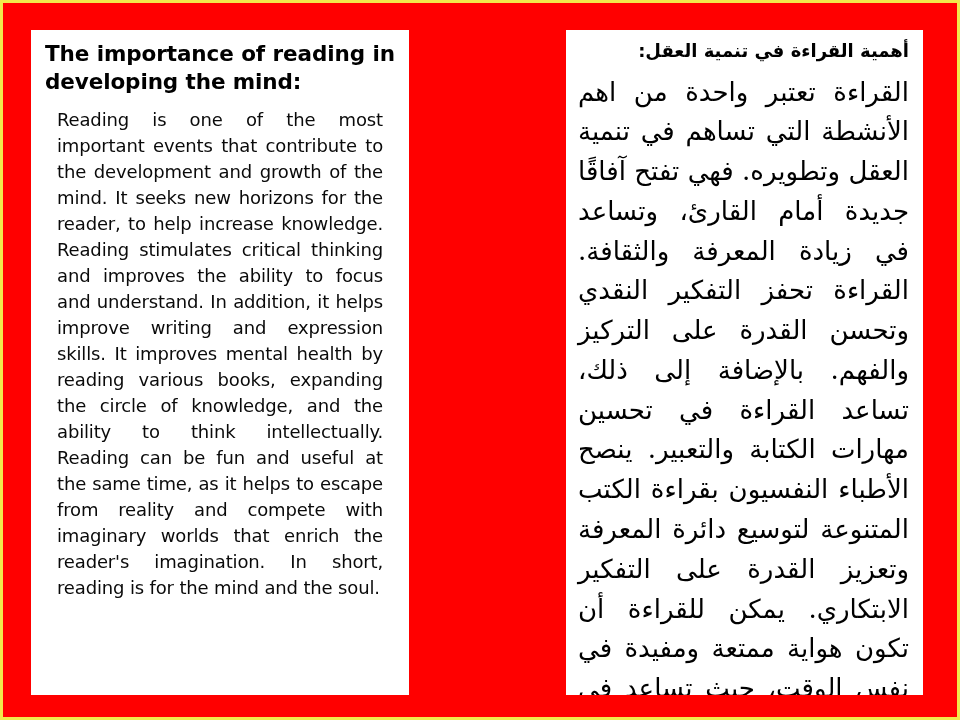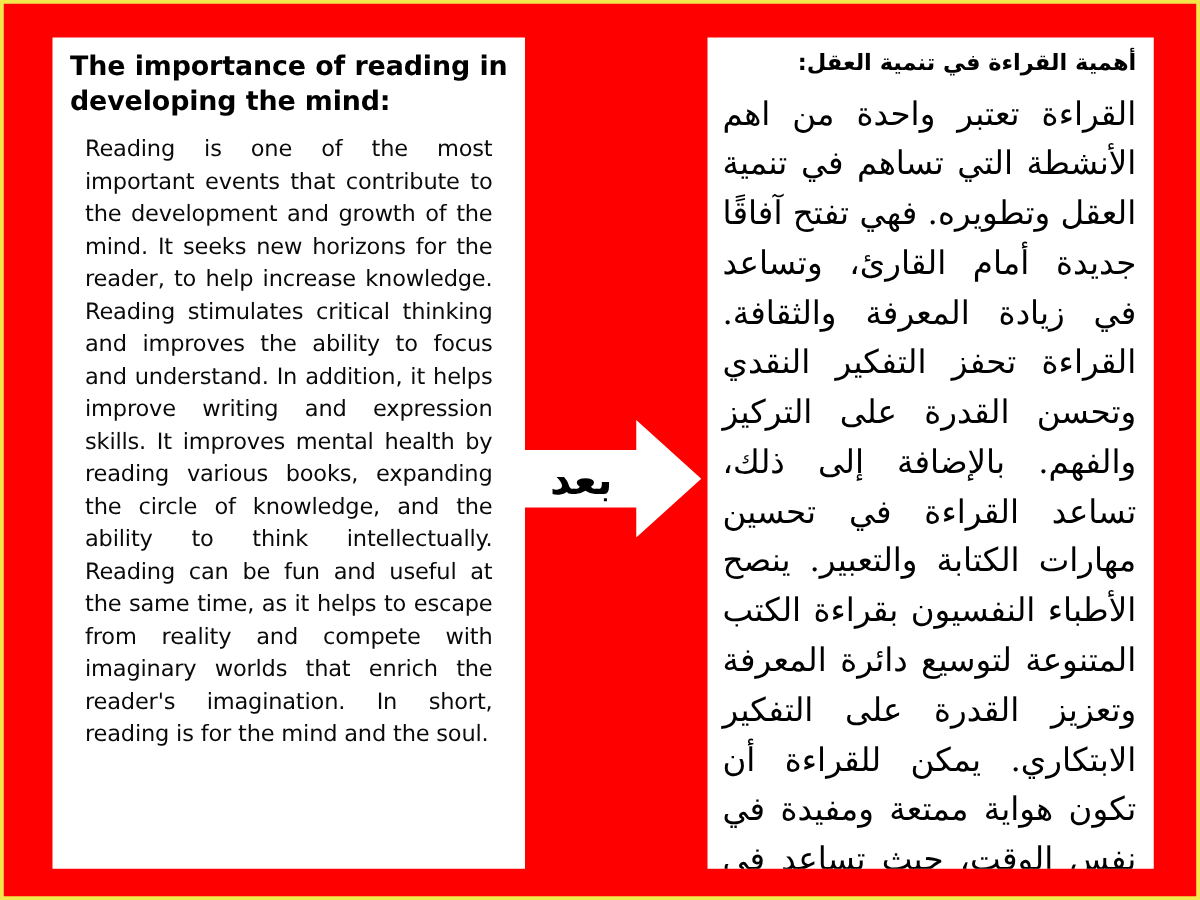--- a/index.html
+++ b/index.html
@@ -21,21 +21,21 @@
 
   
   .panel {
     position: absolute;
     background: #FFFFFF;
     box-sizing: border-box;
     overflow: hidden;
   }
 
   #panel-left {
-    left: 39px;
+    left: 28px;
     top: 27px;
     width: 378px;
     height: 665px;
     padding: 10px 14px 8px 14px;
   }
 
   #panel-right {
     left: 563px;
     top: 27px;
     width: 357px;
@@ -129,25 +129,19 @@
 </head>
 <body>
 
 <div id="slide">
 
   <div class="panel" id="panel-left">
     <p class="en-title">The importance of reading in developing the mind:</p>
     <p class="en-body">Reading is one of the most important events that contribute to the development and growth of the mind. It seeks new horizons for the reader, to help increase knowledge. Reading stimulates critical thinking and improves the ability to focus and understand. In addition, it helps improve writing and expression skills. It improves mental health by reading various books, expanding the circle of knowledge, and the ability to think intellectually. Reading can be fun and useful at the same time, as it helps to escape from reality and compete with imaginary worlds that enrich the reader's imagination. In short, reading is for the mind and the soul.</p>
   </div>
 
-  <div id="arrow-group">
-    <svg id="arrow-shape" viewBox="0 0 148 94" preserveAspectRatio="none">
-      <polygon points="0,24 96,24 96,0 148,47 96,94 96,70 0,70" fill="#FFFFFF"></polygon>
-    </svg>
-    <span id="arrow-label">بعد</span>
-  </div>
 
   <div class="panel" id="panel-right">
     <p class="ar-title">أهمية القراءة في تنمية العقل:</p>
     <p class="ar-body">القراءة تعتبر واحدة من اهم الأنشطة التي تساهم في تنمية العقل وتطويره. فهي تفتح آفاقًا جديدة أمام القارئ، وتساعد في زيادة المعرفة والثقافة. القراءة تحفز التفكير النقدي وتحسن القدرة على التركيز والفهم. بالإضافة إلى ذلك، تساعد القراءة في تحسين مهارات الكتابة والتعبير. ينصح الأطباء النفسيون بقراءة الكتب المتنوعة لتوسيع دائرة المعرفة وتعزيز القدرة على التفكير الابتكاري. يمكن للقراءة أن تكون هواية ممتعة ومفيدة في نفس الوقت، حيث تساعد في الهروب من الواقع وتقديم عوالم خيالية تغني خيال القارئ. باختصار، القراءة تعتبر غذاءً للعقل وتنمية للروح.</p>
   </div>
 
 </div>
 
 </body></html>

